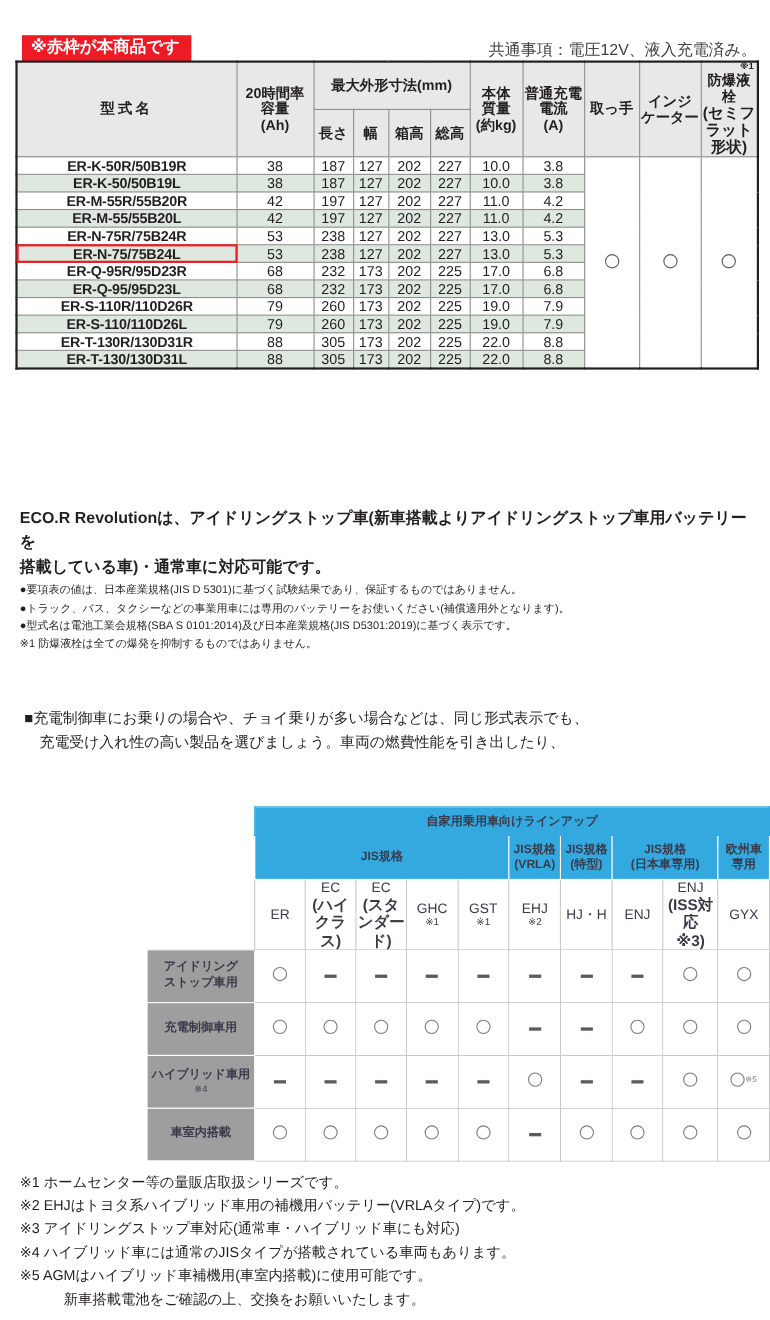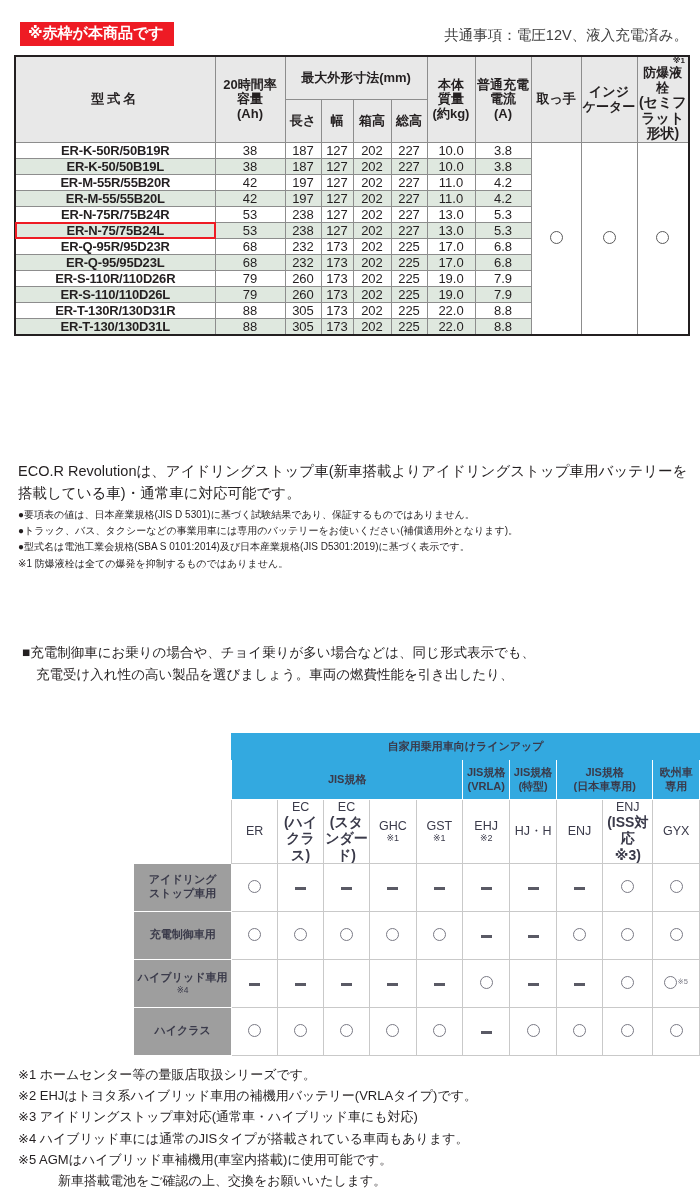--- a/index.html
+++ b/index.html
@@ -8,21 +8,21 @@
     width: 700px; height: 1200px;
     background: #ffffff;
     font-family: "Liberation Sans", "DejaVu Sans", sans-serif;
     color: #231f20;
     overflow: hidden;
   }
   .page { position: relative; width:700px; height:1200px; }
 
   
   .top-row {
-    position:absolute; left:0; top:22px; width:700px; height:26px;
+    position:absolute; left:0; top:32px; width:700px; height:26px;
   }
   .red-banner {
     position:absolute; left:20px; top:0;
     background:#ee1b24; color:#ffffff;
     font-size:15px; font-weight:bold;
     padding:3px 10px 4px 8px;
     letter-spacing:0px;
     line-height:1.1;
   }
   .common-note {
@@ -60,21 +60,21 @@
   }
   .redbox-cell { position:relative; }
   .redbox {
     position:absolute; left:-1px; top:-1px; right:-1px; bottom:-1px;
     border:2.5px solid #ee1b24; pointer-events:none;
   }
 
   
   .notes1 { position:absolute; left:18px; top:460px; width:672px; }
   .notes1 .lead {
-    font-size:14.5px; font-weight:normal; line-height:1.55;
+    font-size:14.5px; font-weight:bold; line-height:1.55;
     margin:0 0 2px 0;
   }
   .notes1 .bullet {
     font-size:10px; line-height:1.62; margin:0; white-space:nowrap;
   }
 
   
   .notes2 { position:absolute; left:22px; top:642px; width:672px; }
   .notes2 p { margin:0; font-size:13.5px; line-height:1.62; white-space:nowrap; }
   .notes2 p.ind { padding-left:14px; }
@@ -444,21 +444,21 @@
             <td class="lu-cell"><span class="lu-dash"></span></td>
             <td class="lu-cell"><span class="lu-dash"></span></td>
             <td class="lu-cell"><span class="lu-dash"></span></td>
             <td class="lu-cell"><span class="lu-circle"></span></td>
             <td class="lu-cell"><span class="lu-dash"></span></td>
             <td class="lu-cell"><span class="lu-dash"></span></td>
             <td class="lu-cell"><span class="lu-circle"></span></td>
             <td class="lu-cell"><span class="lu-circle"></span><span class="lu-sup">※5</span></td>
           </tr>
           <tr>
-            <td class="lu-rowhdr"><span>ハイクラス</span></td>
+            <td class="lu-rowhdr"><span>車室内搭載</span></td>
             <td class="lu-cell"><span class="lu-circle"></span></td>
             <td class="lu-cell"><span class="lu-circle"></span></td>
             <td class="lu-cell"><span class="lu-circle"></span></td>
             <td class="lu-cell"><span class="lu-circle"></span></td>
             <td class="lu-cell"><span class="lu-circle"></span></td>
             <td class="lu-cell"><span class="lu-dash"></span></td>
             <td class="lu-cell"><span class="lu-circle"></span></td>
             <td class="lu-cell"><span class="lu-circle"></span></td>
             <td class="lu-cell"><span class="lu-circle"></span></td>
             <td class="lu-cell"><span class="lu-circle"></span></td>

